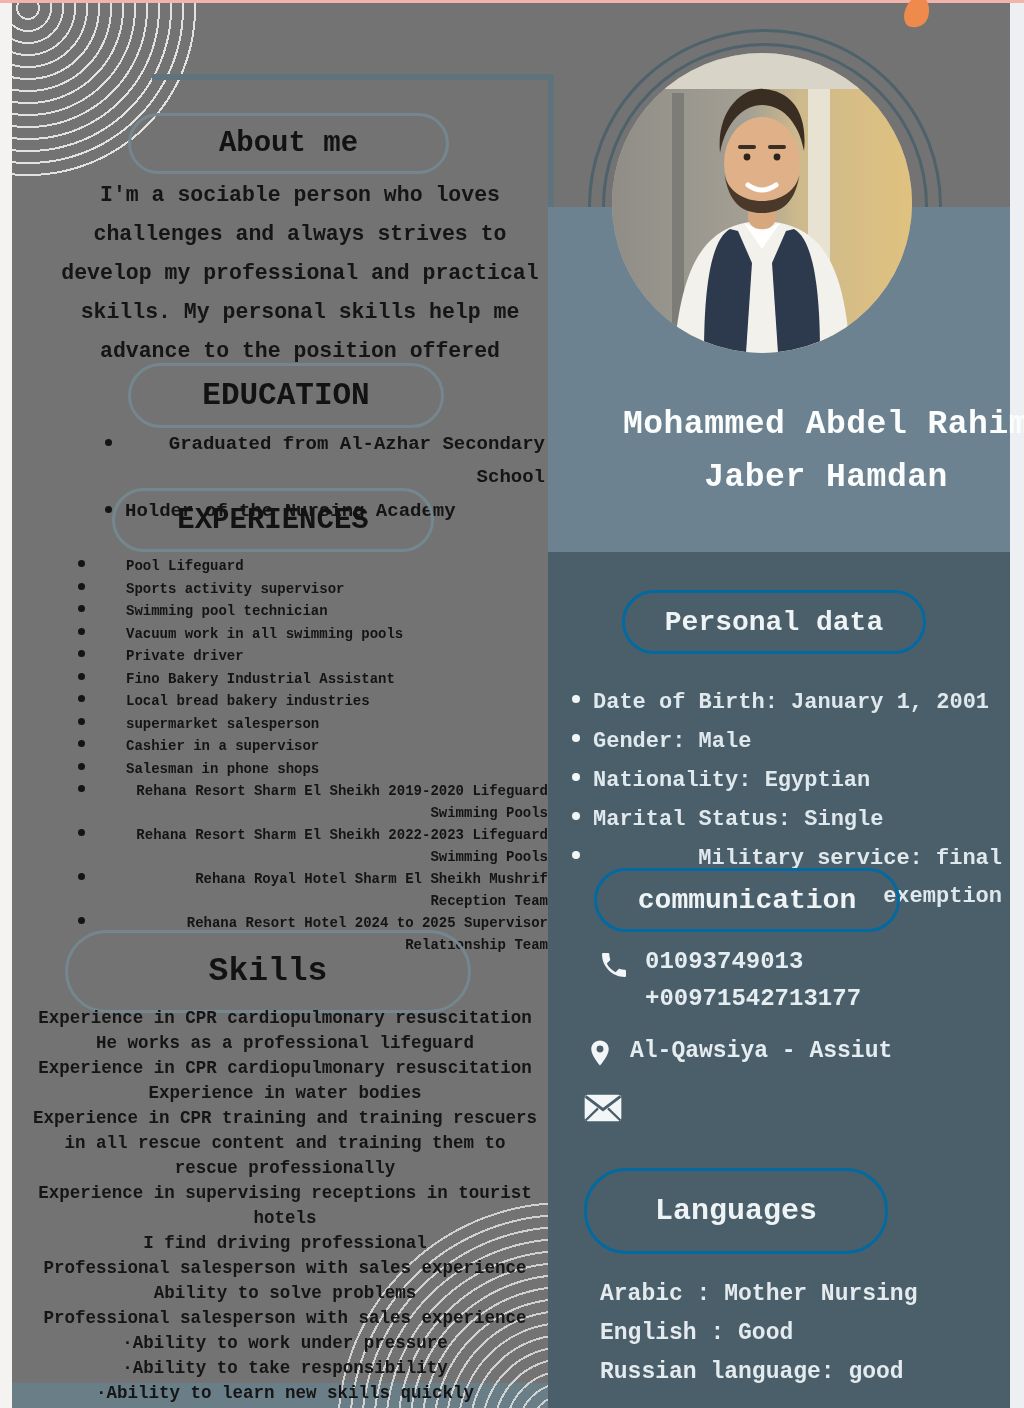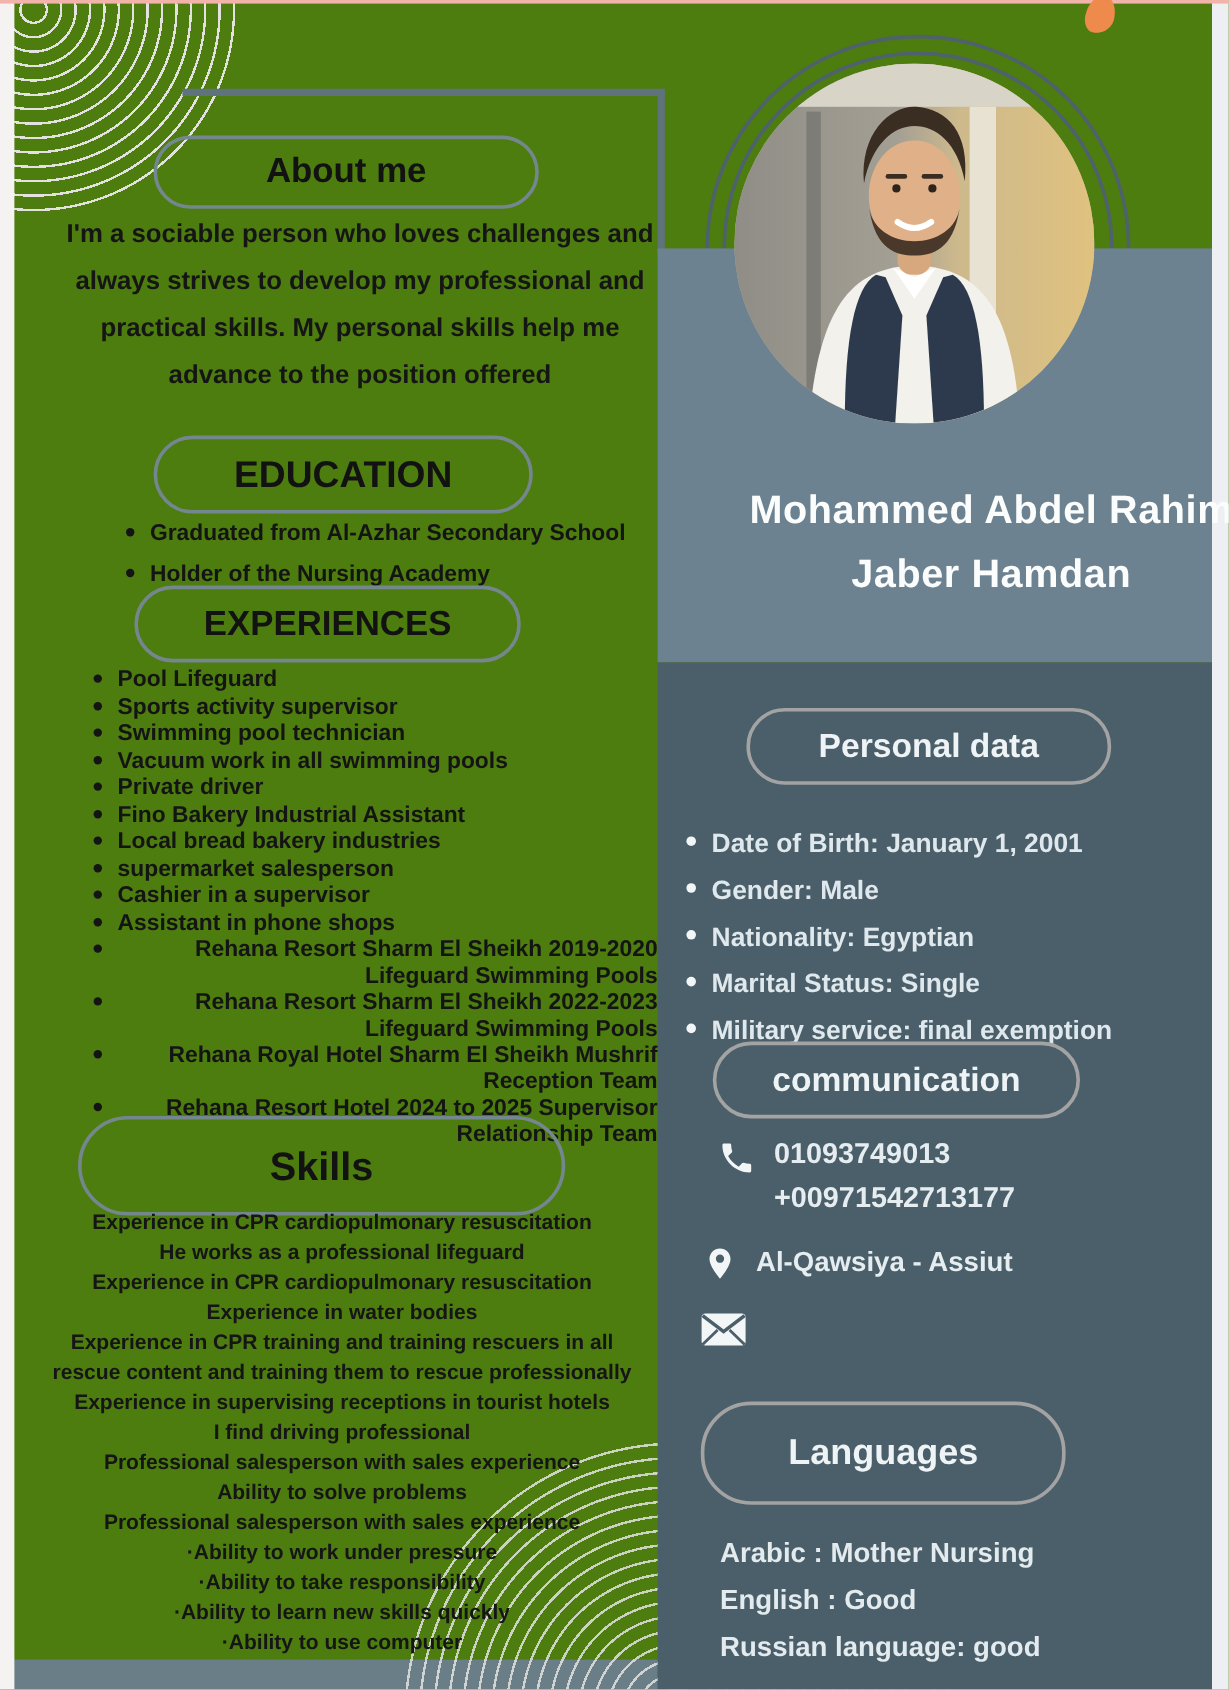--- a/index.html
+++ b/index.html
@@ -1,17 +1,17 @@
 <!DOCTYPE html>
 <html><head>
 <meta charset="utf-8">
 <style>
   html,body{margin:0;padding:0;background:#ffffff;}
   #page{position:relative;width:1024px;height:1408px;overflow:hidden;
-        font-family:Liberation Sans, sans-serif;font-weight:bold;background:#4d7c0f;}
+        font-family:Liberation Mono, monospace;font-weight:bold;background:#737373;}
 
   
   .top-line{position:absolute;left:0;top:0;width:1024px;height:3px;background:#f2b3aa;z-index:6;}
   .left-strip{position:absolute;left:0;top:0;width:12px;height:1408px;background:#f4f3f1;z-index:5;}
   .right-strip{position:absolute;left:1010px;top:0;width:14px;height:1408px;background:#edeff3;z-index:5;}
   .bottom-band{position:absolute;left:0;top:1383px;width:548px;height:25px;background:#6a7e88;z-index:1;}
 
   .rings{position:absolute;border-radius:50%;z-index:2;pointer-events:none;
          background:repeating-radial-gradient(circle closest-side,
             rgba(0,0,0,0) 0px, rgba(0,0,0,0) 10px,
@@ -33,32 +33,32 @@
   .photo-ring{position:absolute;border-radius:50%;border:3px solid #4e626c;z-index:2;background:transparent;}
   .ring1{left:602px;top:43px;width:320px;height:320px;}
   .ring2{left:588px;top:29px;width:348px;height:348px;}
   .photo{position:absolute;left:612px;top:53px;width:300px;height:300px;border-radius:50%;
          overflow:hidden;z-index:4;background:#b4ac9e;}
 
   
   .pill{position:absolute;display:flex;align-items:center;justify-content:center;
         border-radius:45px;background:transparent;z-index:5;}
   .pill-left{border:3px solid #74878f;color:#121212;}
-  .pill-right{border:3px solid #a3a3a3;color:#eef3f5;}
+  .pill-right{border:3px solid #0369a1;color:#eef3f5;}
 
   
   .about-pill{left:128px;top:113px;width:315px;height:55px;font-size:29px;}
   .about-text{position:absolute;left:50px;top:176px;width:500px;text-align:center;
               font-size:21.5px;line-height:39px;color:#151515;z-index:4;}
   .edu-pill{left:128px;top:363px;width:310px;height:59px;font-size:31px;}
   .edu-list{position:absolute;left:105px;top:428px;width:440px;z-index:4;}
   .edu-list .bullet-item{font-size:19px;line-height:33px;color:#141414;}
   .exp-pill{left:112px;top:488px;width:316px;height:58px;font-size:29px;}
   .exp-list{position:absolute;left:78px;top:556px;width:470px;z-index:4;}
-  .exp-list .bullet-item{font-size:19px;line-height:21.5px;color:#141414;}
+  .exp-list .bullet-item{font-size:14px;line-height:21.5px;color:#141414;gap:28px;}
   .skills-pill{left:65px;top:930px;width:400px;height:77px;font-size:33px;border-radius:50px;}
   .skills-list{position:absolute;left:30px;top:1006px;width:510px;text-align:center;z-index:6;}
   .skill-line{font-size:17.5px;line-height:25px;color:#151515;}
 
   .bullet-item{display:flex;align-items:baseline;margin-bottom:1px;text-align:right;}
   .dot{flex:0 0 auto;width:7px;height:7px;border-radius:50%;background:#141414;
        margin-right:13px;position:relative;top:-3px;}
   .dot-w{background:#f2f6f7;width:8px;height:8px;}
 
   
@@ -202,21 +202,21 @@
         <span>supermarket salesperson</span>
       </div>
 
       <div class="bullet-item">
         <span class="dot"></span>
         <span>Cashier in a supervisor</span>
       </div>
 
       <div class="bullet-item">
         <span class="dot"></span>
-        <span>Assistant in phone shops</span>
+        <span>Salesman in phone shops</span>
       </div>
 
       <div class="bullet-item">
         <span class="dot"></span>
         <span>Rehana Resort Sharm El Sheikh 2019-2020 Lifeguard Swimming Pools</span>
       </div>
 
       <div class="bullet-item">
         <span class="dot"></span>
         <span>Rehana Resort Sharm El Sheikh 2022-2023 Lifeguard Swimming Pools</span>

